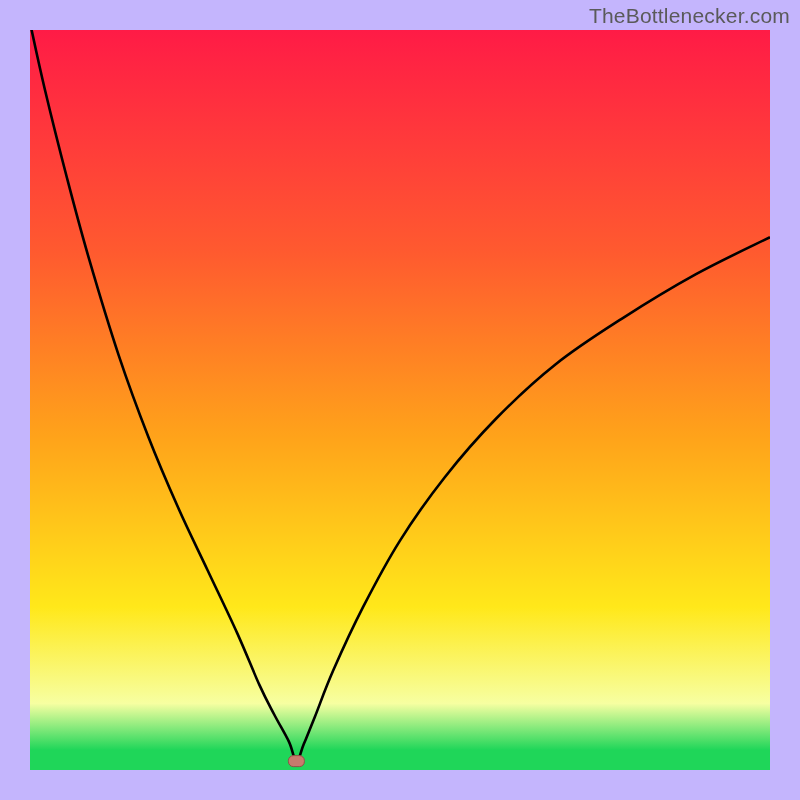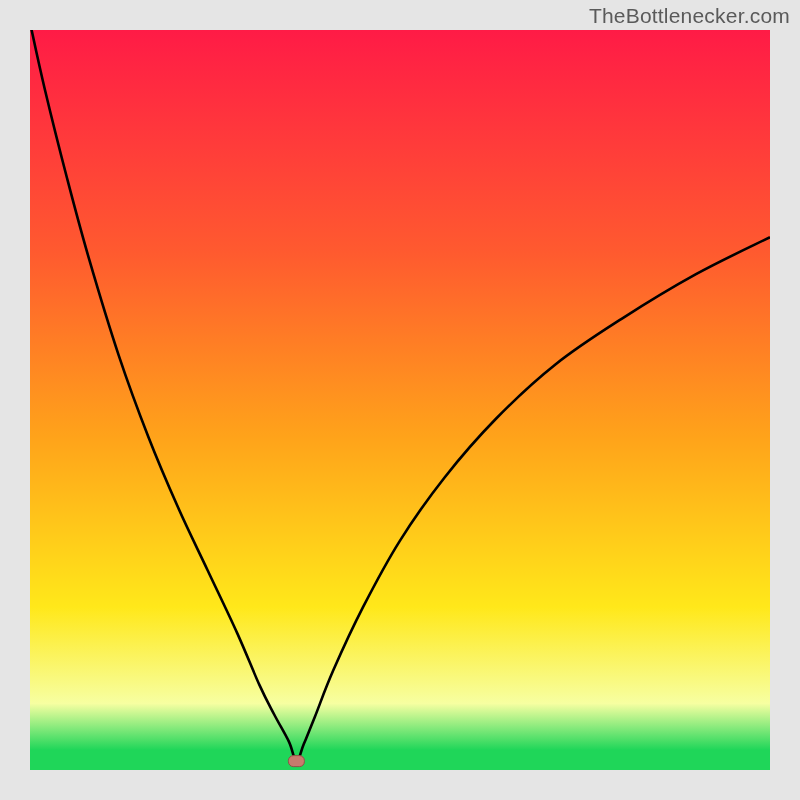--- a/index.html
+++ b/index.html
@@ -10,21 +10,21 @@
     background: #000;
     overflow: hidden;
     font-family: Arial, Helvetica, sans-serif;
   }
   .frame {
     position: absolute;
     top: 0;
     left: 0;
     width: 800px;
     height: 800px;
-    background: #e5e5e5;
+    background: #c4b5fd;
   }
   .watermark {
     position: absolute;
     top: 4px;
     right: 10px;
     color: #5a5a5a;
     font-size: 21px;
     font-weight: 400;
     letter-spacing: 0.2px;
     user-select: none;

